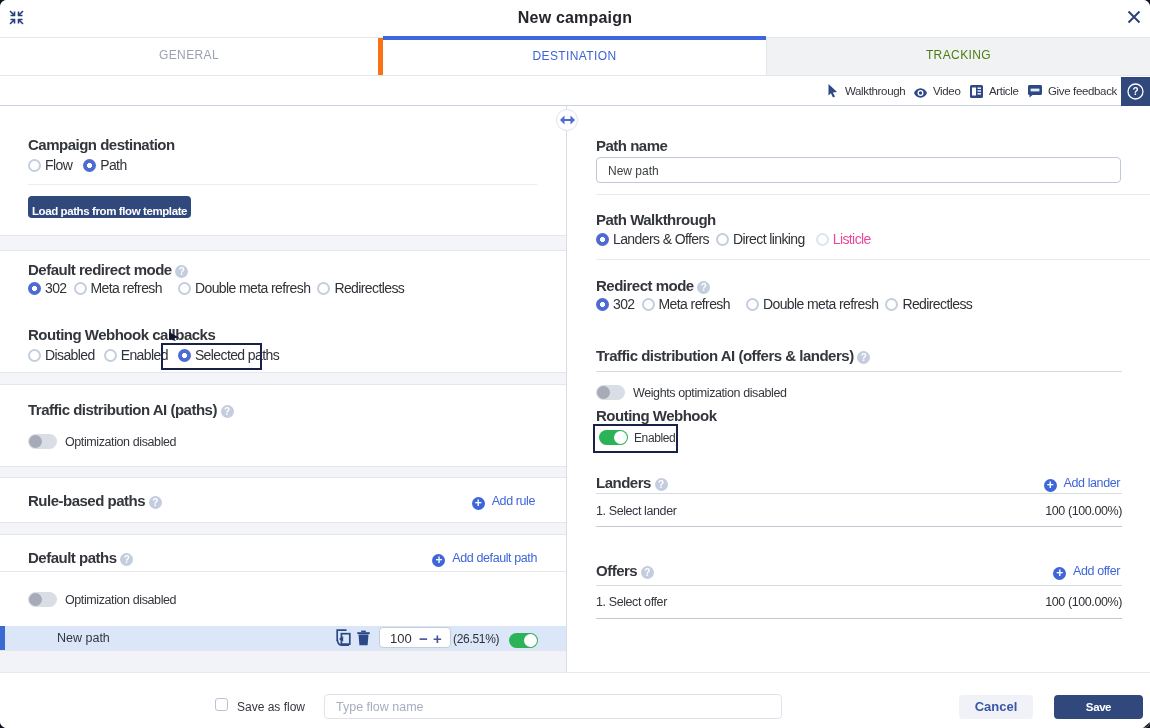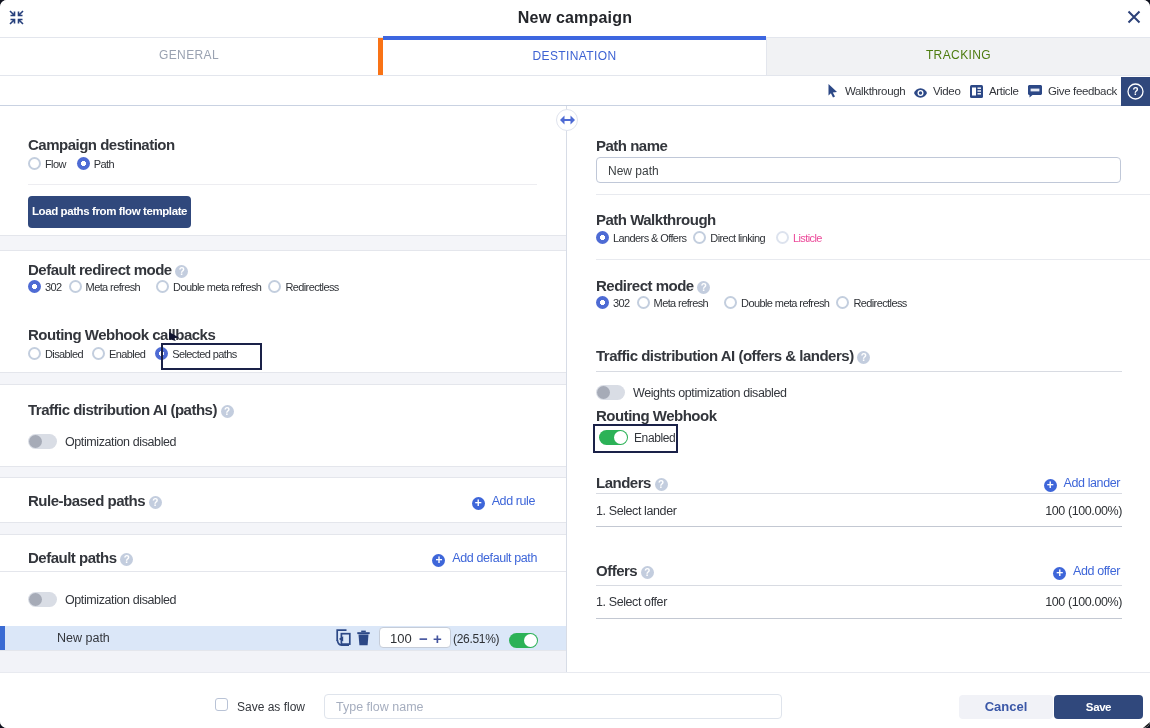--- a/index.html
+++ b/index.html
@@ -31,21 +31,21 @@
   .vdivider { position:absolute; left:566px; top:106px; width:1px; height:566px; background:#d7dce6; }
   .draghandle { position:absolute; left:556px; top:109px; width:22px; height:22px; background:#fff; border:1px solid #e0e4ee; border-radius:50%; z-index:5; }
 
   .sect-title { font-size:15px; font-weight:bold; color:#33363c; letter-spacing:-0.5px; white-space:nowrap; }
   .graysep { position:absolute; left:0; width:566px; background:#f4f5f9; border-top:1px solid #e4e6ec; border-bottom:1px solid #e4e6ec; }
 
   .qicon { display:inline-block; width:13px; height:13px; border-radius:50%; background:#c3cdde; color:#fff; font-size:10px; font-weight:bold; text-align:center; line-height:13px; vertical-align:0px; letter-spacing:0; }
 
   .radio { display:inline-block; width:13px; height:13px; border-radius:50%; border:2px solid #c3cede; background:#fff; vertical-align:middle; }
   .radio.sel { border:none; width:13px; height:13px; background:radial-gradient(circle, #fff 0 2.7px, #4e6bd4 2.8px); }
-  .rlabel { font-size:11px; letter-spacing:-0.6px; color:#2f3237; vertical-align:middle; margin-left:4px;text-align:right; }
+  .rlabel { font-size:14px; letter-spacing:-0.6px; color:#2f3237; vertical-align:middle; margin-left:4px;text-align:right; }
   .ritem { display:inline-block; white-space:nowrap; }
   .rrow { font-size:0; }
 
   .toggle { display:inline-block; position:relative; width:29px; height:15px; border-radius:8px; vertical-align:middle; }
   .toggle.off { background:#d9dde5; }
   .toggle.off::after { content:""; position:absolute; left:1px; top:1px; width:13px; height:13px; border-radius:50%; background:#a6abb7; }
   .toggle.on { background:#2cb257; }
   .toggle.on::after { content:""; position:absolute; right:1px; top:1px; width:13px; height:13px; border-radius:50%; background:#fff; }
   .tlabel { font-size:12.5px; letter-spacing:-0.4px; color:#33363c; vertical-align:middle; margin-left:8px; }
 
@@ -112,21 +112,21 @@
     </div>
   </div>
 
   <div class="leftcol">
     <div class="sect-title abs" style="left:28px;top:30px">Campaign destination</div>
     <div class="abs rrow" style="left:28px;top:51px;white-space:nowrap">
       <span class="ritem"><span class="radio"></span><span class="rlabel">Flow</span></span>
       <span class="ritem" style="margin-left:11px"><span class="radio sel"></span><span class="rlabel">Path</span></span>
     </div>
     <div class="abs" style="left:28px;top:78px;width:509px;height:1px;background:#ededf1"></div>
-    <div class="navy-btn" style="left:28px;top:90px;width:163px;height:32px;line-height:31px">Load paths from flow template</div>
+    <div class="navy-btn" style="left:28px;top:90px;width:163px;height:22px;line-height:31px">Load paths from flow template</div>
     <div class="graysep" style="top:129px;height:16px"></div>
 
     <div class="sect-title abs" style="left:28px;top:155px">Default redirect mode <span class="qicon">?</span></div>
     <div class="abs rrow" style="left:28px;top:174px;white-space:nowrap">
       <span class="ritem"><span class="radio sel"></span><span class="rlabel">302</span></span>
       <span class="ritem" style="margin-left:7px"><span class="radio"></span><span class="rlabel">Meta refresh</span></span>
       <span class="ritem" style="margin-left:16px"><span class="radio"></span><span class="rlabel">Double meta refresh</span></span>
       <span class="ritem" style="margin-left:7px"><span class="radio"></span><span class="rlabel">Redirectless</span></span>
     </div>
     <div class="sect-title abs" style="left:28px;top:220px">Routing Webhook callbacks</div>
@@ -219,21 +219,21 @@
     <div class="abs" style="left:29px;top:489px;font-size:12.5px;letter-spacing:-0.4px;color:#33363c">1. Select offer</div>
     <div class="abs" style="right:28px;top:489px;font-size:12.5px;letter-spacing:-0.4px;color:#2e3135">100 (100.00%)</div>
     <div class="abs" style="left:29px;top:512px;width:526px;height:1px;background:#c3c8d2"></div>
   </div>
 
   <div class="abs" style="left:0;top:672px;width:1150px;height:56px;background:#fff;border-top:1px solid #e8eaf0"></div>
   <div class="abs" style="left:215px;top:698px;width:13px;height:13px;border:1.5px solid #b9c3d6;border-radius:3px"></div>
   <div class="abs" style="left:237px;top:700px;font-size:12px;color:#33363c">Save as flow</div>
   <div class="abs" style="left:324px;top:694px;width:458px;height:25px;border:1px solid #dfe4ec;border-radius:4px"></div>
   <div class="abs" style="left:336px;top:700px;font-size:12.5px;color:#a6aebf">Type flow name</div>
-  <div class="abs" style="left:959px;top:695px;width:94px;height:24px;background:#f1f2f7;border-radius:4px;color:#3a57a7;font-weight:bold;font-size:13px;text-align:center;line-height:24px">Cancel</div>
+  <div class="abs" style="left:959px;top:695px;width:74px;height:24px;background:#f1f2f7;border-radius:4px;color:#3a57a7;font-weight:bold;font-size:13px;text-align:center;line-height:24px">Cancel</div>
   <div class="navy-btn" style="left:1054px;top:695px;width:89px;height:24px;line-height:24px">Save</div>
 
   <div class="vdivider"></div>
   <div class="draghandle"></div>
   <svg class="abs" style="left:560px;top:115px;z-index:6" width="15" height="10" viewBox="0 0 15 10">
     <path d="M0 5 L4.5 0.5 L4.5 9.5 Z" fill="#4e6bd4"></path>
     <path d="M15 5 L10.5 0.5 L10.5 9.5 Z" fill="#4e6bd4"></path>
     <rect x="3.5" y="4" width="8" height="2" fill="#4e6bd4"></rect>
   </svg>
 

